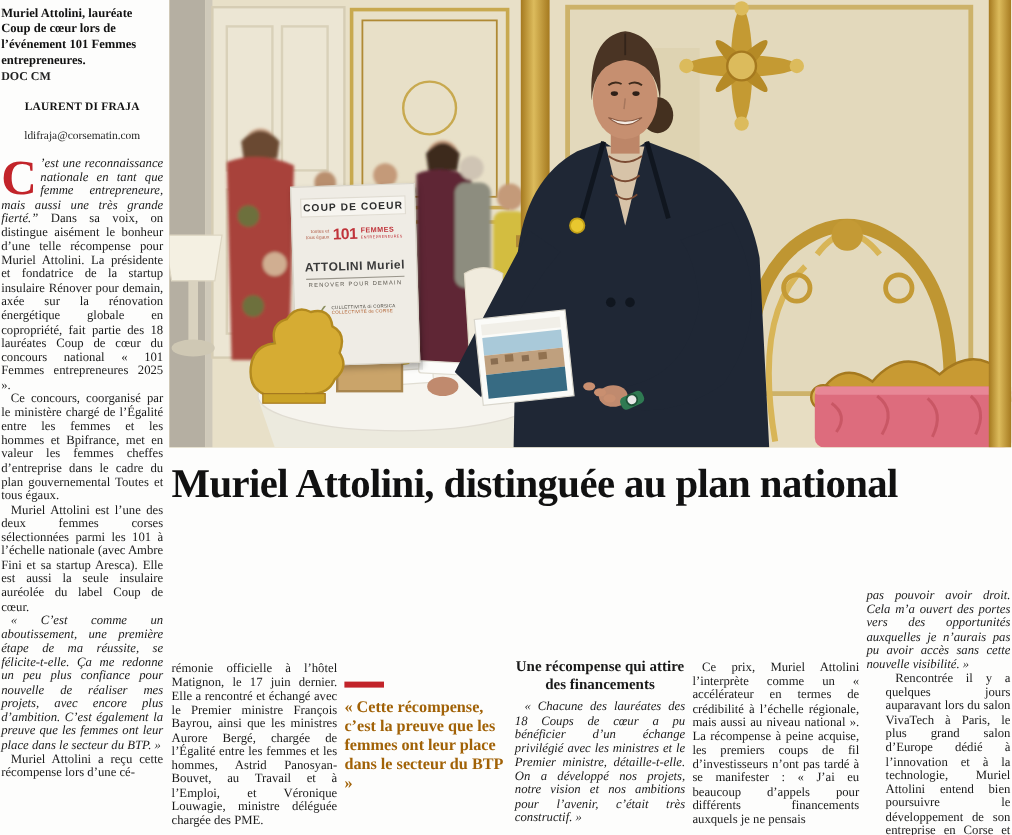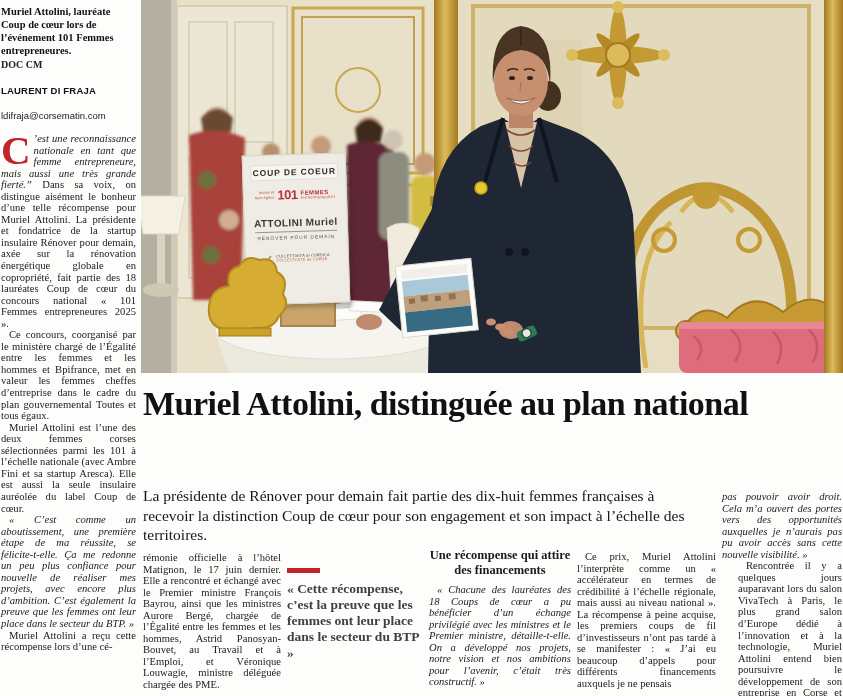--- a/index.html
+++ b/index.html
@@ -4,21 +4,21 @@
 <style>
   html,body{margin:0;padding:0;background:#ffffff;}
   .page{position:relative;width:843px;height:696px;background:#fdfdfc;overflow:hidden;
         font-family:"Liberation Serif", serif;color:#1a1a1a;}
 
   
   .left-rail{position:absolute;left:0;top:0;width:138px;height:696px;
              padding:5px 2px 0 1px;box-sizing:border-box;}
   .caption{font-weight:700;font-size:10.5px;line-height:13px;text-align:left;color:#111;}
   .caption-credit{font-weight:700;font-size:10px;text-align:left;margin-top:2px;color:#222;}
-  .byline{margin-top:15px;text-align:left;font-family:Liberation Sans, sans-serif;}
+  .byline{margin-top:15px;text-align:center;font-family:Liberation Serif, serif;}
   .byline-author{font-weight:700;font-size:9.5px;letter-spacing:.2px;color:#111;}
   .byline-email{font-size:9.5px;color:#222;margin-top:14px;}
   .rail-article{margin-top:12px;font-size:10.6px;line-height:11.55px;text-align:justify;}
   .rail-article p{margin:0;}
   .rail-article p + p{text-indent:8px;}
   .dropcap{float:left;font-size:41px;line-height:33px;font-weight:700;color:#c2242a;
            padding:1px 3px 0 0;}
   .it{font-style:italic;}
   .rail-subhead{font-weight:700;font-size:13px;line-height:15.5px;margin:9px 0 7px;
                 text-align:left;text-indent:0;}
@@ -34,21 +34,21 @@
   .bcol p{margin:0;}
   .bcol p + p{text-indent:8px;margin-left:16px;}
   .indent-first{text-indent:8px;}
   .col1{left:143px;top:552px;width:138px;}
   .col3{left:429px;top:548px;width:142px;}
   .col4{left:577px;top:551px;width:139px;}
   .col5{left:722px;top:491px;width:120px;}
   .col-heading{font-weight:700;font-size:12.5px;line-height:14.5px;text-align:center;margin:0 0 7px;}
   .pullquote{left:287px;top:568px;width:138px;text-align:left;}
   .pq-bar{width:33px;height:5px;background:#c2242a;margin-bottom:8px;}
-  .pq-text{font-weight:700;font-size:13.5px;line-height:16px;margin:0;color:#404040;}
+  .pq-text{font-weight:700;font-size:13.5px;line-height:16px;margin:0;color:#a16207;}
 
   
   .photo{position:absolute;left:141px;top:0;width:702px;height:373px;overflow:hidden;
          background:#e8e0c8;}
   .photo svg.scene{position:absolute;left:0;top:0;z-index:0;}
   .sign{position:absolute;left:103px;top:154px;width:104px;height:150px;z-index:2;
         background:#efece5;border:1px solid #d8d4c9;box-shadow:2px 3px 5px rgba(0,0,0,.25);
         transform:rotate(-1.8deg);font-family:"Liberation Sans", sans-serif;color:#333;
         box-sizing:border-box;padding-top:9px;text-align:center;}
   .sign-title{font-weight:700;font-size:8.5px;letter-spacing:.9px;color:#2d2d2d;
@@ -278,21 +278,20 @@
         <rect x="40" y="40" width="7" height="40" fill="#2c4a94"></rect>
         <rect x="47" y="40" width="7" height="40" fill="#f2f1ec"></rect>
         <rect x="54" y="40" width="7" height="40" fill="#c0282e"></rect>
       </g>
       <path d="M36,88 Q18,84 20,64 Q22,46 40,44 Q36,28 50,24 Q58,12 70,18 Q86,14 88,30 Q100,36 94,52 Q102,64 90,74 Q84,88 66,86 Q50,94 36,88 Z" fill="#d6ac33" stroke="#b38a1f" stroke-width="2"></path>
       <rect x="30" y="86" width="52" height="8" fill="#caa226" stroke="#a5791f"></rect>
     </svg>
   </figure>
 
   <h1 class="headline">Muriel Attolini, distinguée au plan national</h1>
-  <p class="standfirst">La présidente de Rénover pour demain fait partie des dix-huit femmes françaises à recevoir la distinction Coup de cœur pour son engagement et son impact à l’échelle des territoires.</p>
 
   <div class="bcol col1">
     <p>rémonie officielle à l’hôtel Matignon, le 17 juin dernier. Elle a rencontré et échangé avec le Premier ministre François Bayrou, ainsi que les ministres Aurore Bergé, chargée de l’Égalité entre les femmes et les hommes, Astrid Panosyan-Bouvet, au Travail et à l’Emploi, et Véronique Louwagie, ministre déléguée chargée des PME.</p>
   </div>
 
   <div class="bcol pullquote">
     <div class="pq-bar"></div>
     <p class="pq-text">« Cette récompense, c’est la preuve que les femmes ont leur place dans le secteur du BTP »</p>
   </div>
 

